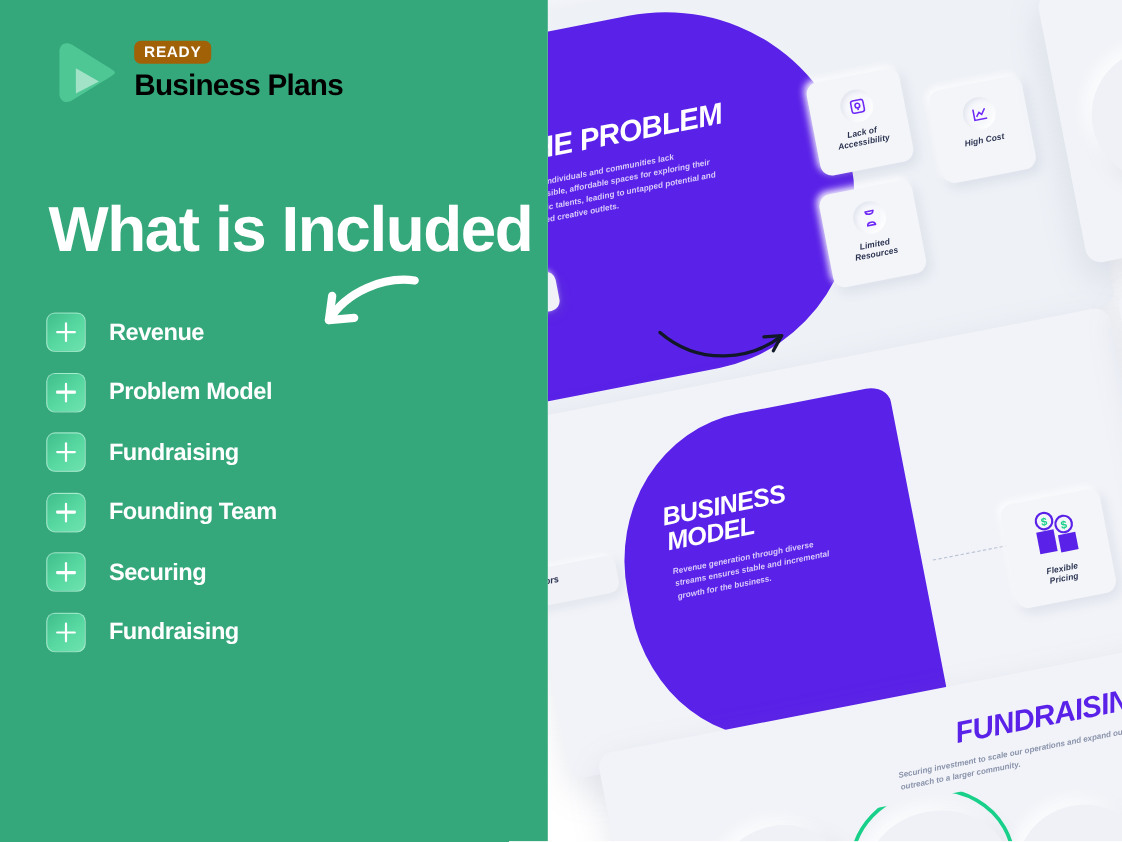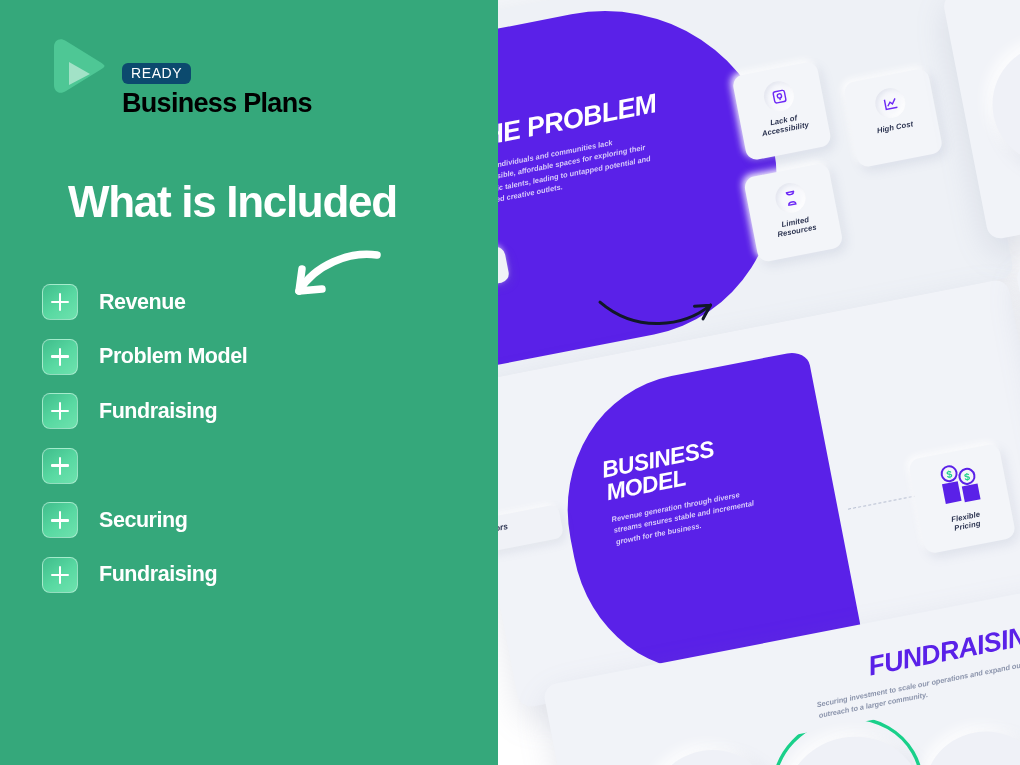--- a/index.html
+++ b/index.html
@@ -16,34 +16,34 @@
     background:#35a87b;
     z-index:20;
   }
 
   
   .brand{position:absolute;left:46px;top:33px;display:flex;align-items:flex-start;}
   .play-mark{position:relative;width:62px;height:62px;flex:none;margin-top:2px;}
   .play-mark svg{display:block;width:62px;height:62px;}
   .brand-text{margin-left:14px;padding-top:4px;}
   .ready-badge{
-    display:inline-block;background:#0c4a6e;color:#ffffff;
-    font-size:14px;font-weight:normal;letter-spacing:.6px;
-    padding:3px 9px 4px;border-radius:6px;line-height:1;margin-top:26px;
+    display:inline-block;background:#a16207;color:#ffffff;
+    font-size:14px;font-weight:bold;letter-spacing:.6px;
+    padding:3px 9px 4px;border-radius:6px;line-height:1;
   }
   .brand-title{
     color:#000000;font-size:27px;font-weight:bold;letter-spacing:-.7px;
     margin-top:5px;line-height:1.05;white-space:nowrap;
   }
 
   
   .headline{
     position:absolute;left:44px;top:180px;
-    color:#ffffff;font-size:44px;font-weight:bold;letter-spacing:-1.3px;
-    line-height:1;white-space:nowrap;margin-left:24px;
+    color:#ffffff;font-size:58px;font-weight:bold;letter-spacing:-1.3px;
+    line-height:1;white-space:nowrap;
   }
 
   
   .curve-arrow{position:absolute;left:277px;top:243px;width:110px;height:80px;}
   .curve-arrow svg{display:block;}
 
   
   .incl-list{position:absolute;left:42px;top:282px;width:420px;}
   .incl-item{display:flex;align-items:center;height:40px;margin-bottom:14.6px;}
   .plus-box{
@@ -298,20 +298,21 @@
       <div class="incl-item">
         <span class="plus-box"></span>
         <span class="incl-label">Problem Model</span>
       </div>
       <div class="incl-item">
         <span class="plus-box"></span>
         <span class="incl-label">Fundraising</span>
       </div>
       <div class="incl-item">
         <span class="plus-box"></span>
+        <span class="incl-label">Founding Team</span>
       </div>
       <div class="incl-item">
         <span class="plus-box"></span>
         <span class="incl-label">Securing</span>
       </div>
       <div class="incl-item">
         <span class="plus-box"></span>
         <span class="incl-label">Fundraising</span>
       </div>
     </div>

